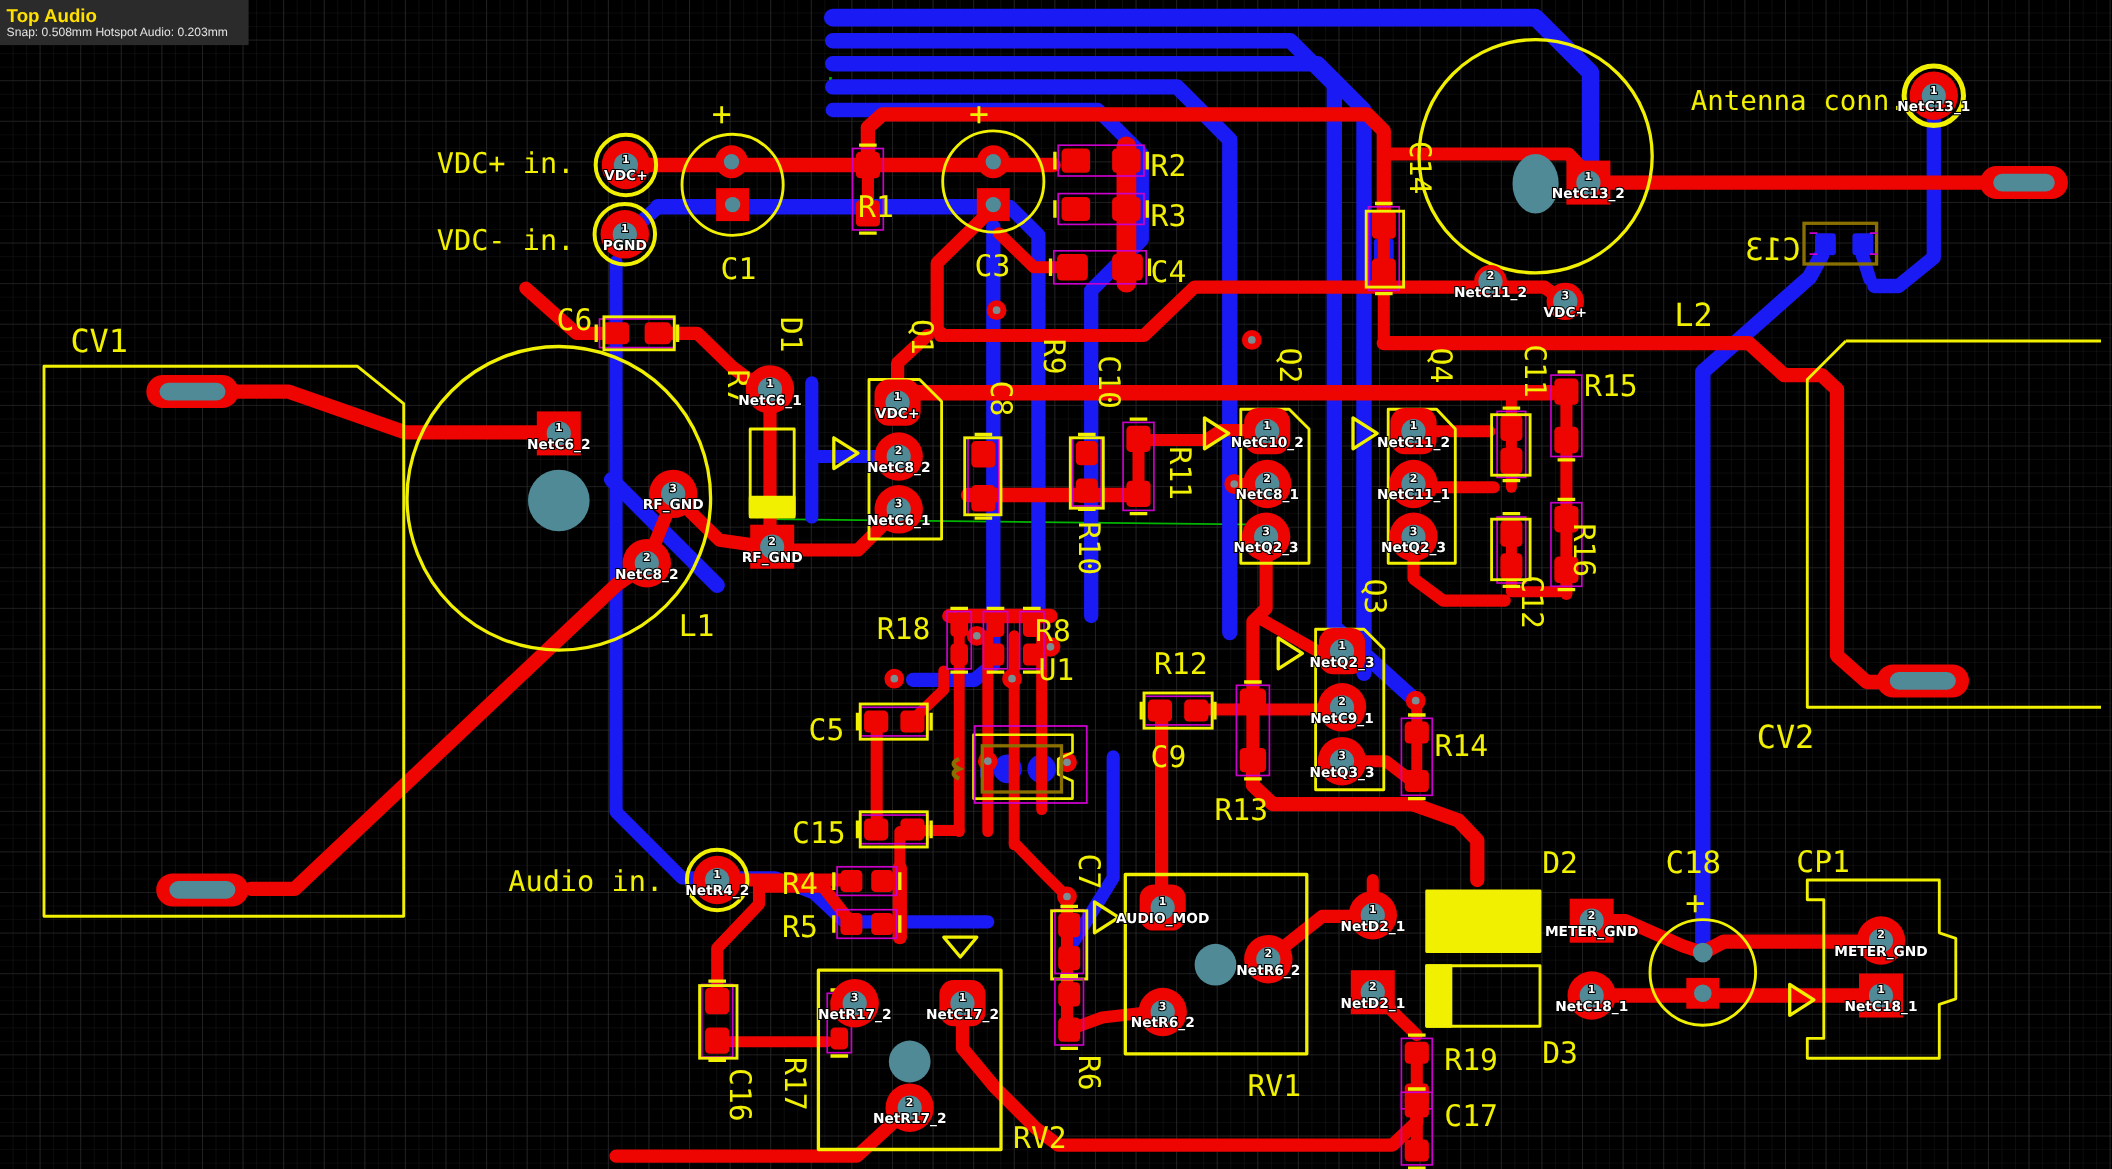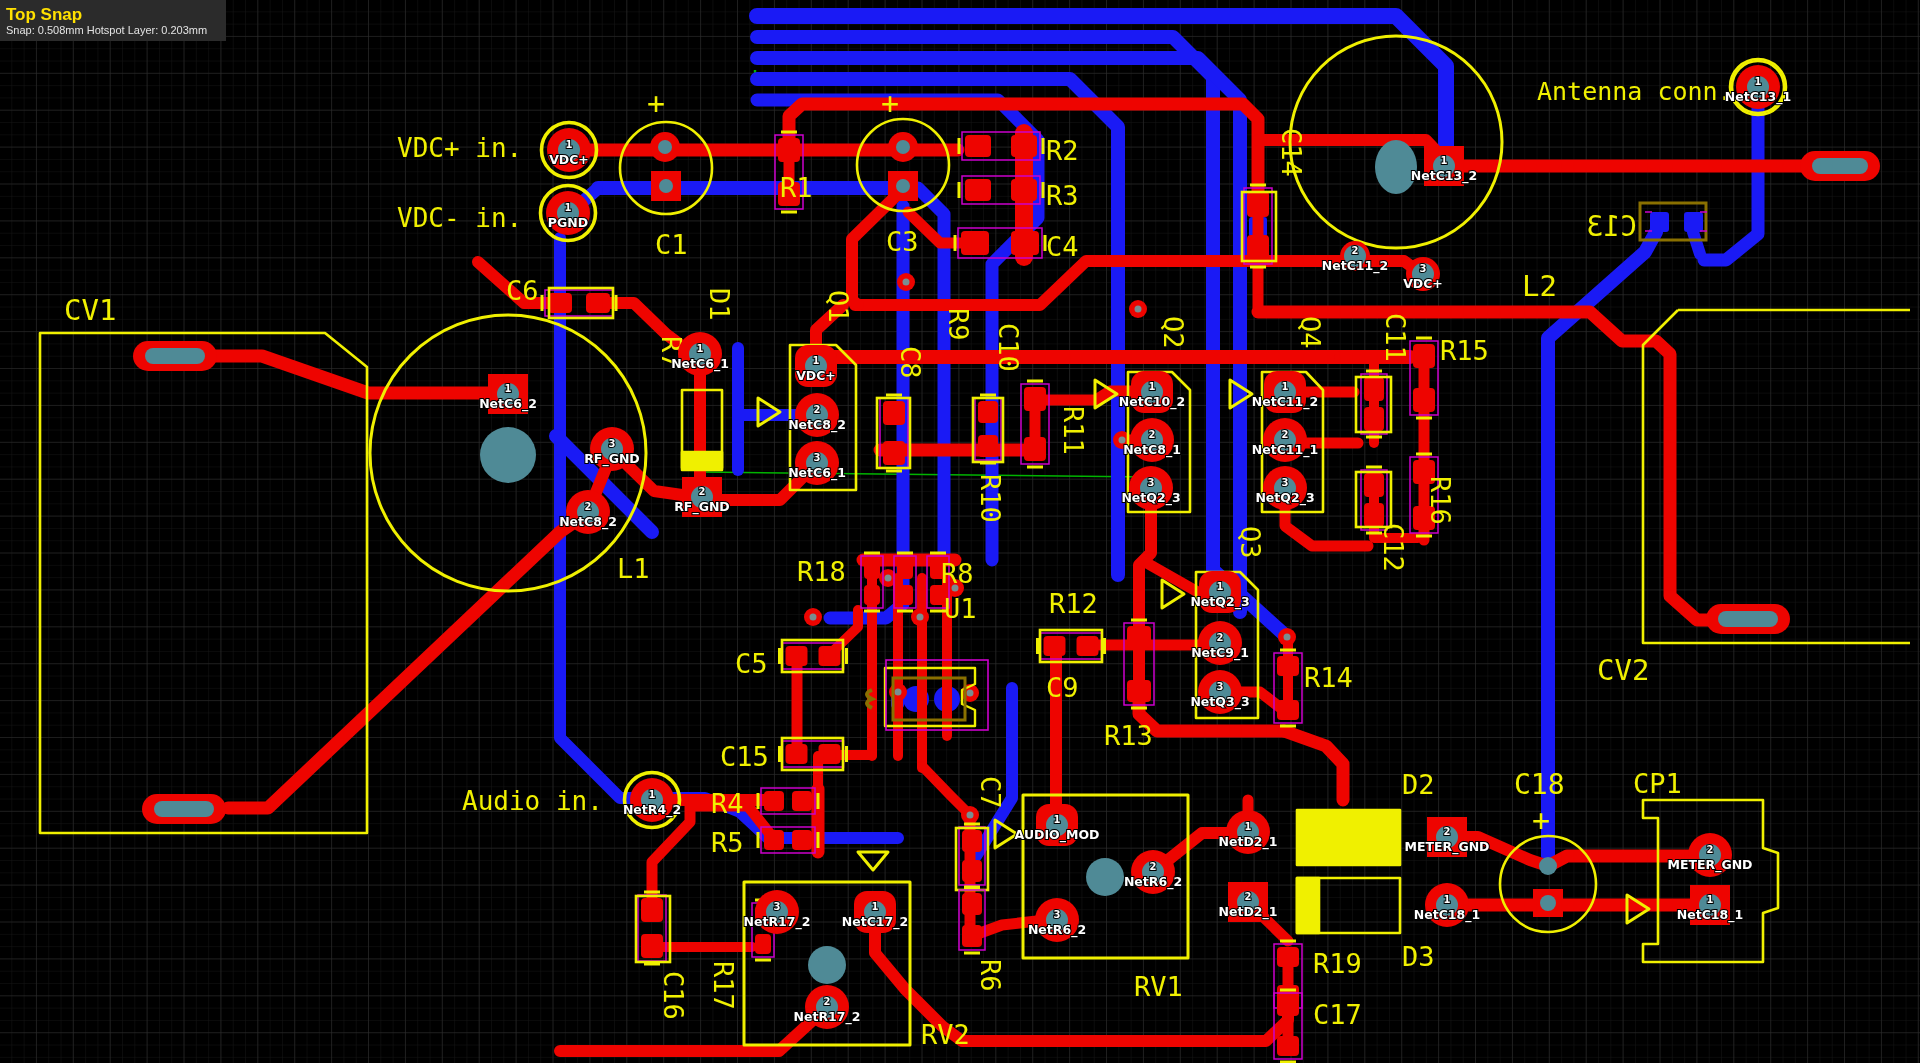--- a/index.html
+++ b/index.html
@@ -743,16 +743,16 @@
         <g>
           <rect x="1690" y="885" width="40" height="40" fill="#ee0400"></rect>
           <circle cx="1710" cy="905" r="11" fill="#4f8a96"></circle>
           <text x="1710" y="903" class="padtxt" font-size="10">1</text>
           <text x="1710" y="919" class="padtxt" font-size="12.5">NetC18_1</text>
         </g>
       </g>
 </svg>
 
 <div id="hud">
-  <div class="layer">Top Snap</div>
-  <div class="snap">Snap: 0.508mm Hotspot Layer: 0.203mm</div>
+  <div class="layer">Top Audio</div>
+  <div class="snap">Snap: 0.508mm Hotspot Audio: 0.203mm</div>
 </div>
 </div>
 
 </body></html>

